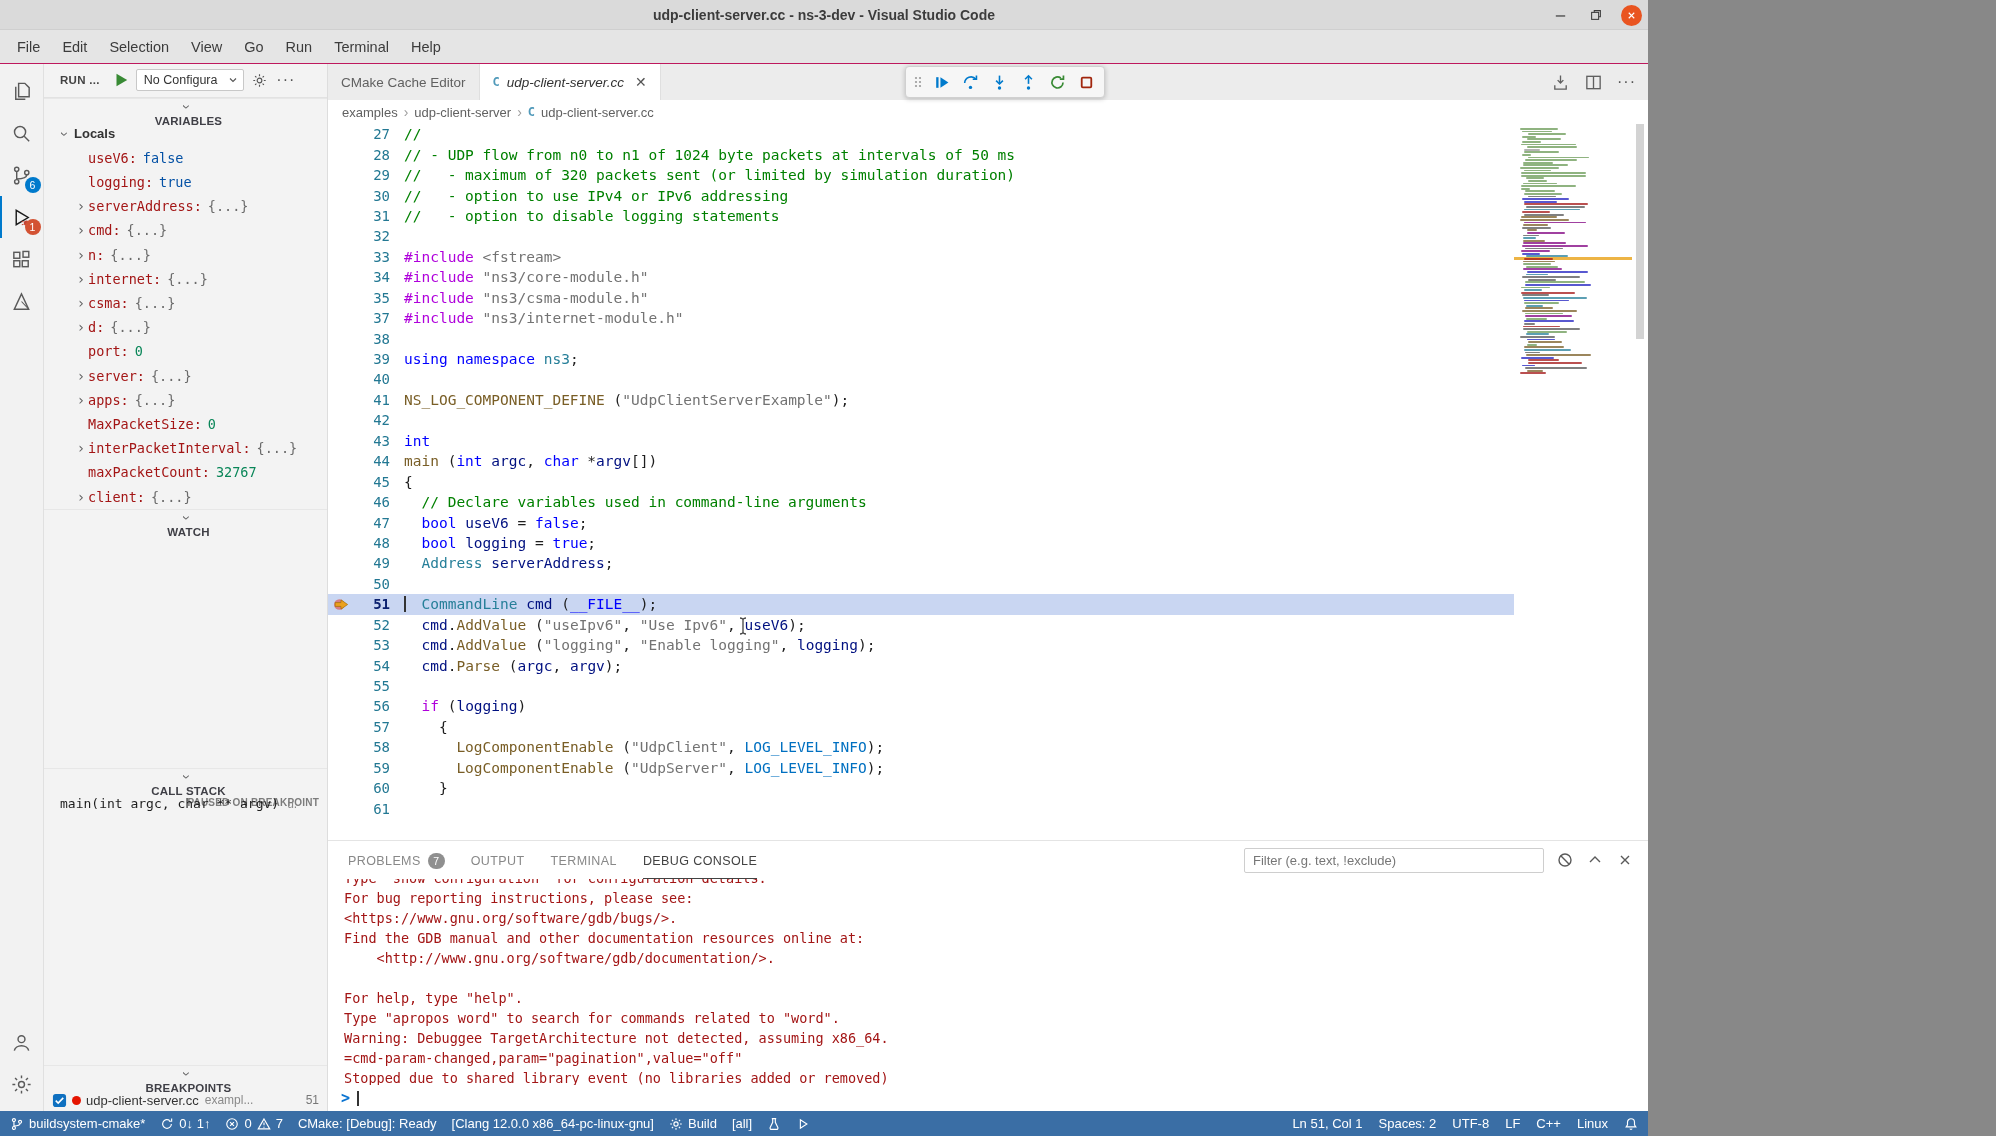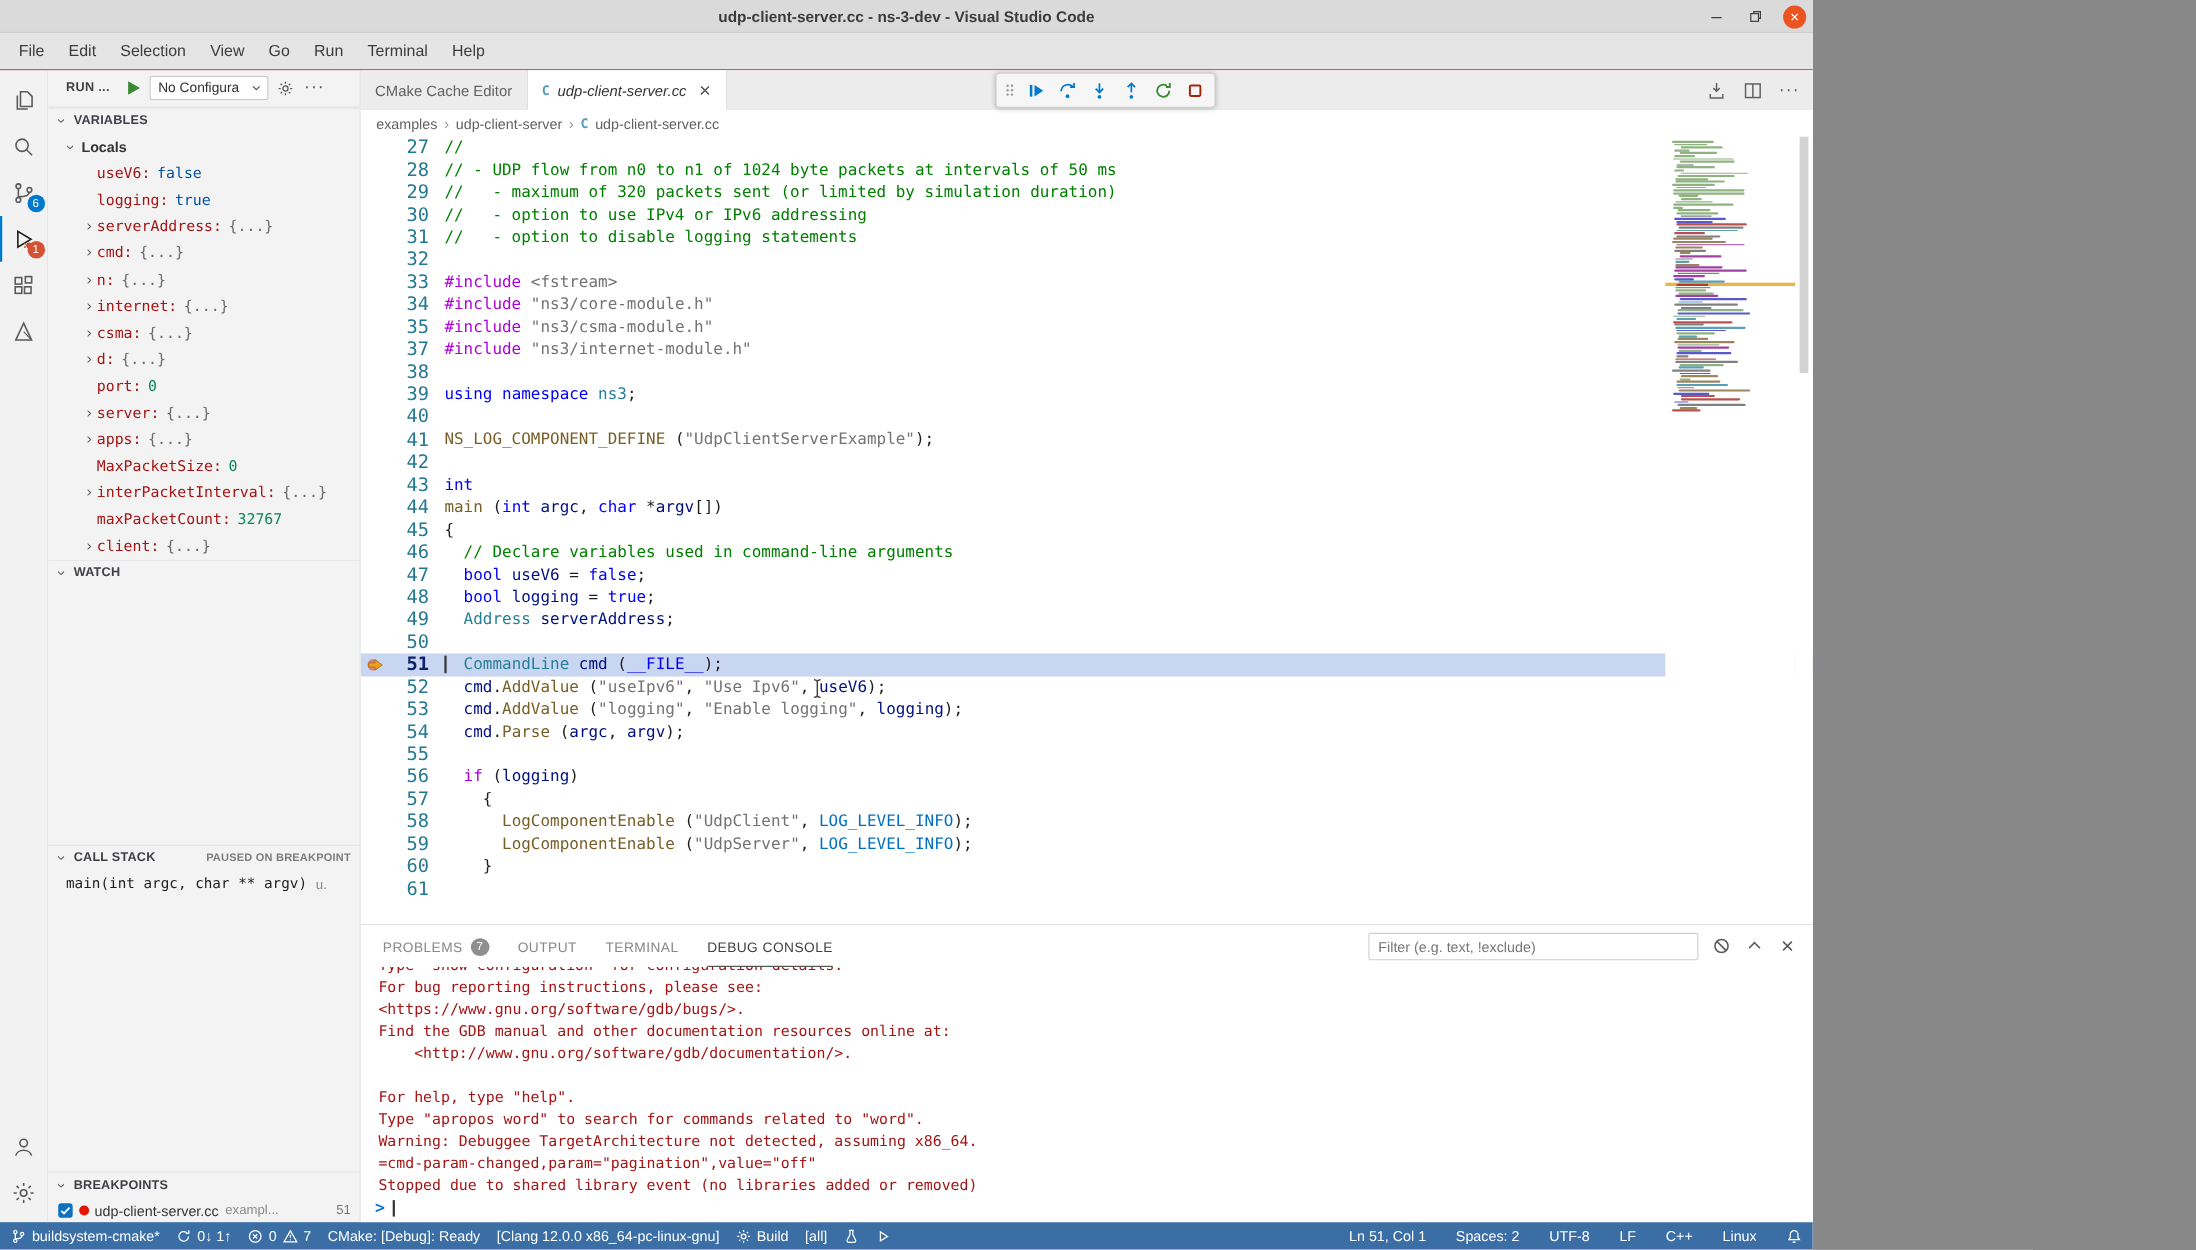--- a/index.html
+++ b/index.html
@@ -34,21 +34,21 @@
   .sidebar{width:284px;background:#f3f3f3;border-right:1px solid #ddd;box-sizing:border-box;display:flex;flex-direction:column;font-size:13px;color:#424242;overflow:hidden;}
   .run-bar{height:34px;display:flex;align-items:center;padding:0 8px 0 16px;gap:6px;border-bottom:1px solid #e2e2e2;box-sizing:border-box;}
   .run-title{font-size:11.5px;font-weight:700;color:#424242;letter-spacing:.3px;}
   .run-play{width:18px;height:18px;margin-left:6px;}
   .config-dd{flex:0 0 108px;height:22px;background:#fff;border:1px solid #c8c8c8;border-radius:2px;display:flex;align-items:center;padding:0 4px 0 7px;font-size:12.5px;color:#333;box-sizing:border-box;}
   .config-dd .lbl{white-space:nowrap;overflow:hidden;flex:1;}
   .icon-btn{width:20px;height:20px;display:flex;align-items:center;justify-content:center;color:#555;}
   .icon-btn svg{width:15px;height:15px;}
   .dots{font-size:16px;color:#555;letter-spacing:1px;line-height:10px;}
 
-  .section-header{height:24px;display:flex;align-items:center;font-size:11.5px;font-weight:700;color:#3f3f46;padding-left:6px;border-top:1px solid #e7e7e7;box-sizing:border-box;letter-spacing:.2px;}
+  .section-header{height:24px;display:flex;align-items:center;font-size:11.5px;font-weight:700;color:#3f3f46;padding-left:6px;border-top:1px solid #e7e7e7;box-sizing:border-box;letter-spacing:.2px;flex-direction:column;}
   .section-header .twisty{margin-right:3px;}
   .twisty{display:inline-block;width:14px;text-align:center;color:#646465;font-size:14px;font-weight:400;}
   .twisty.down{transform:rotate(90deg);}
   .paused-badge{margin-left:auto;margin-right:8px;font-size:10px;font-weight:700;color:#7c7c7c;letter-spacing:.2px;}
 
   .scope-row{height:24px;display:flex;align-items:center;padding-left:14px;font-size:13px;color:#333;}
   .scope-row .scope-label{font-weight:600;margin-left:2px;}
   .var-row{height:24.2px;display:flex;align-items:center;padding-left:30px;font-family:"DejaVu Sans Mono",monospace;font-size:13.5px;white-space:nowrap;overflow:hidden;}
   .var-name{color:#a31515;margin-right:6px;}
   .val-b{color:#0451a5;}
@@ -79,21 +79,21 @@
   .editor-actions{margin-left:auto;display:flex;align-items:center;gap:14px;padding-right:12px;color:#5f5f5f;}
   .editor-actions svg{width:19px;height:19px;stroke:currentColor;fill:none;stroke-width:1.4;}
 
   .breadcrumbs{height:24px;display:flex;align-items:center;background:#fff;font-size:13px;color:#616161;padding-left:14px;gap:6px;flex:none;}
   .crumb-sep{color:#9d9d9d;font-size:14px;}
 
   .code-area{position:relative;height:716px;overflow:hidden;background:#fff;flex:none;}
   .code-row{display:flex;align-items:center;height:20.45px;position:relative;width:100%;}
   .code-row.current{background:#c9d6f2;}
   .gutter{width:26px;flex:none;display:flex;align-items:center;justify-content:center;height:100%;}
-  .lnum{width:36px;flex:none;text-align:right;font-family:"DejaVu Sans Mono",monospace;font-size:17px;color:#237893;}
+  .lnum{width:36px;flex:none;text-align:right;font-family:"DejaVu Sans Mono",monospace;font-size:14px;color:#237893;}
   .code-row.current .lnum{color:#0b216f;font-weight:700;}
   .ctext{padding-left:14px;font-family:"DejaVu Sans Mono",monospace;font-size:14.5px;white-space:pre;}
   .tok-c{color:#008000}.tok-k{color:#0000ff}.tok-d{color:#af00db}.tok-s{color:#737373}
   .tok-f{color:#795e26}.tok-t{color:#267f99}.tok-v{color:#001080}.tok-n{color:#0070c1}.tok-p{color:#1e1e1e}
   .caret{position:absolute;left:76px;top:2px;width:1.6px;height:16px;background:#333;}
 
   .minimap{position:absolute;right:16px;top:0;width:118px;height:100%;background:#fff;}
   .mm-bar{position:absolute;height:1.9px;border-radius:1px;opacity:.75;}
   .mm-current{position:absolute;left:0;right:0;top:133px;height:3px;background:#e8a117;opacity:.8;}
   .scrollbar{position:absolute;right:0;top:0;width:16px;height:100%;background:#fff;}
@@ -120,21 +120,21 @@
   .console{flex:1;overflow:hidden;padding-left:16px;font-family:"DejaVu Sans Mono",monospace;font-size:13.5px;line-height:20px;color:#a31515;}
   .console-line{white-space:pre;}
   .console-line.clipped{margin-top:-11px;}
   .console-input{height:26px;display:flex;align-items:center;padding-left:13px;flex:none;}
   .prompt{color:#0b74d1;font-weight:700;font-size:15px;font-family:"DejaVu Sans Mono",monospace;}
   .input-caret{width:1.5px;height:15px;background:#333;margin-left:7px;}
 
   
   .statusbar{height:25px;background:#3a6ea5;color:#fff;display:flex;align-items:center;font-size:13px;padding:0 10px;box-sizing:border-box;}
   .sb-item{display:flex;align-items:center;gap:5px;margin-right:15px;white-space:nowrap;}
-  .sb-right{margin-left:auto;display:flex;align-items:center;gap:11px;}
+  .sb-right{margin-left:auto;display:flex;align-items:center;}
   .sb-right .sb-item{margin-right:0;margin-left:16px;}
   .sb-ic{width:14px;height:14px;stroke:#fff;fill:none;stroke-width:1.3;flex:none;}
 
   
   .mouse-ibeam{position:absolute;left:737px;top:616px;z-index:90;opacity:.85;}
 </style>
 </head>
 <body>
 
 <div class="app">

